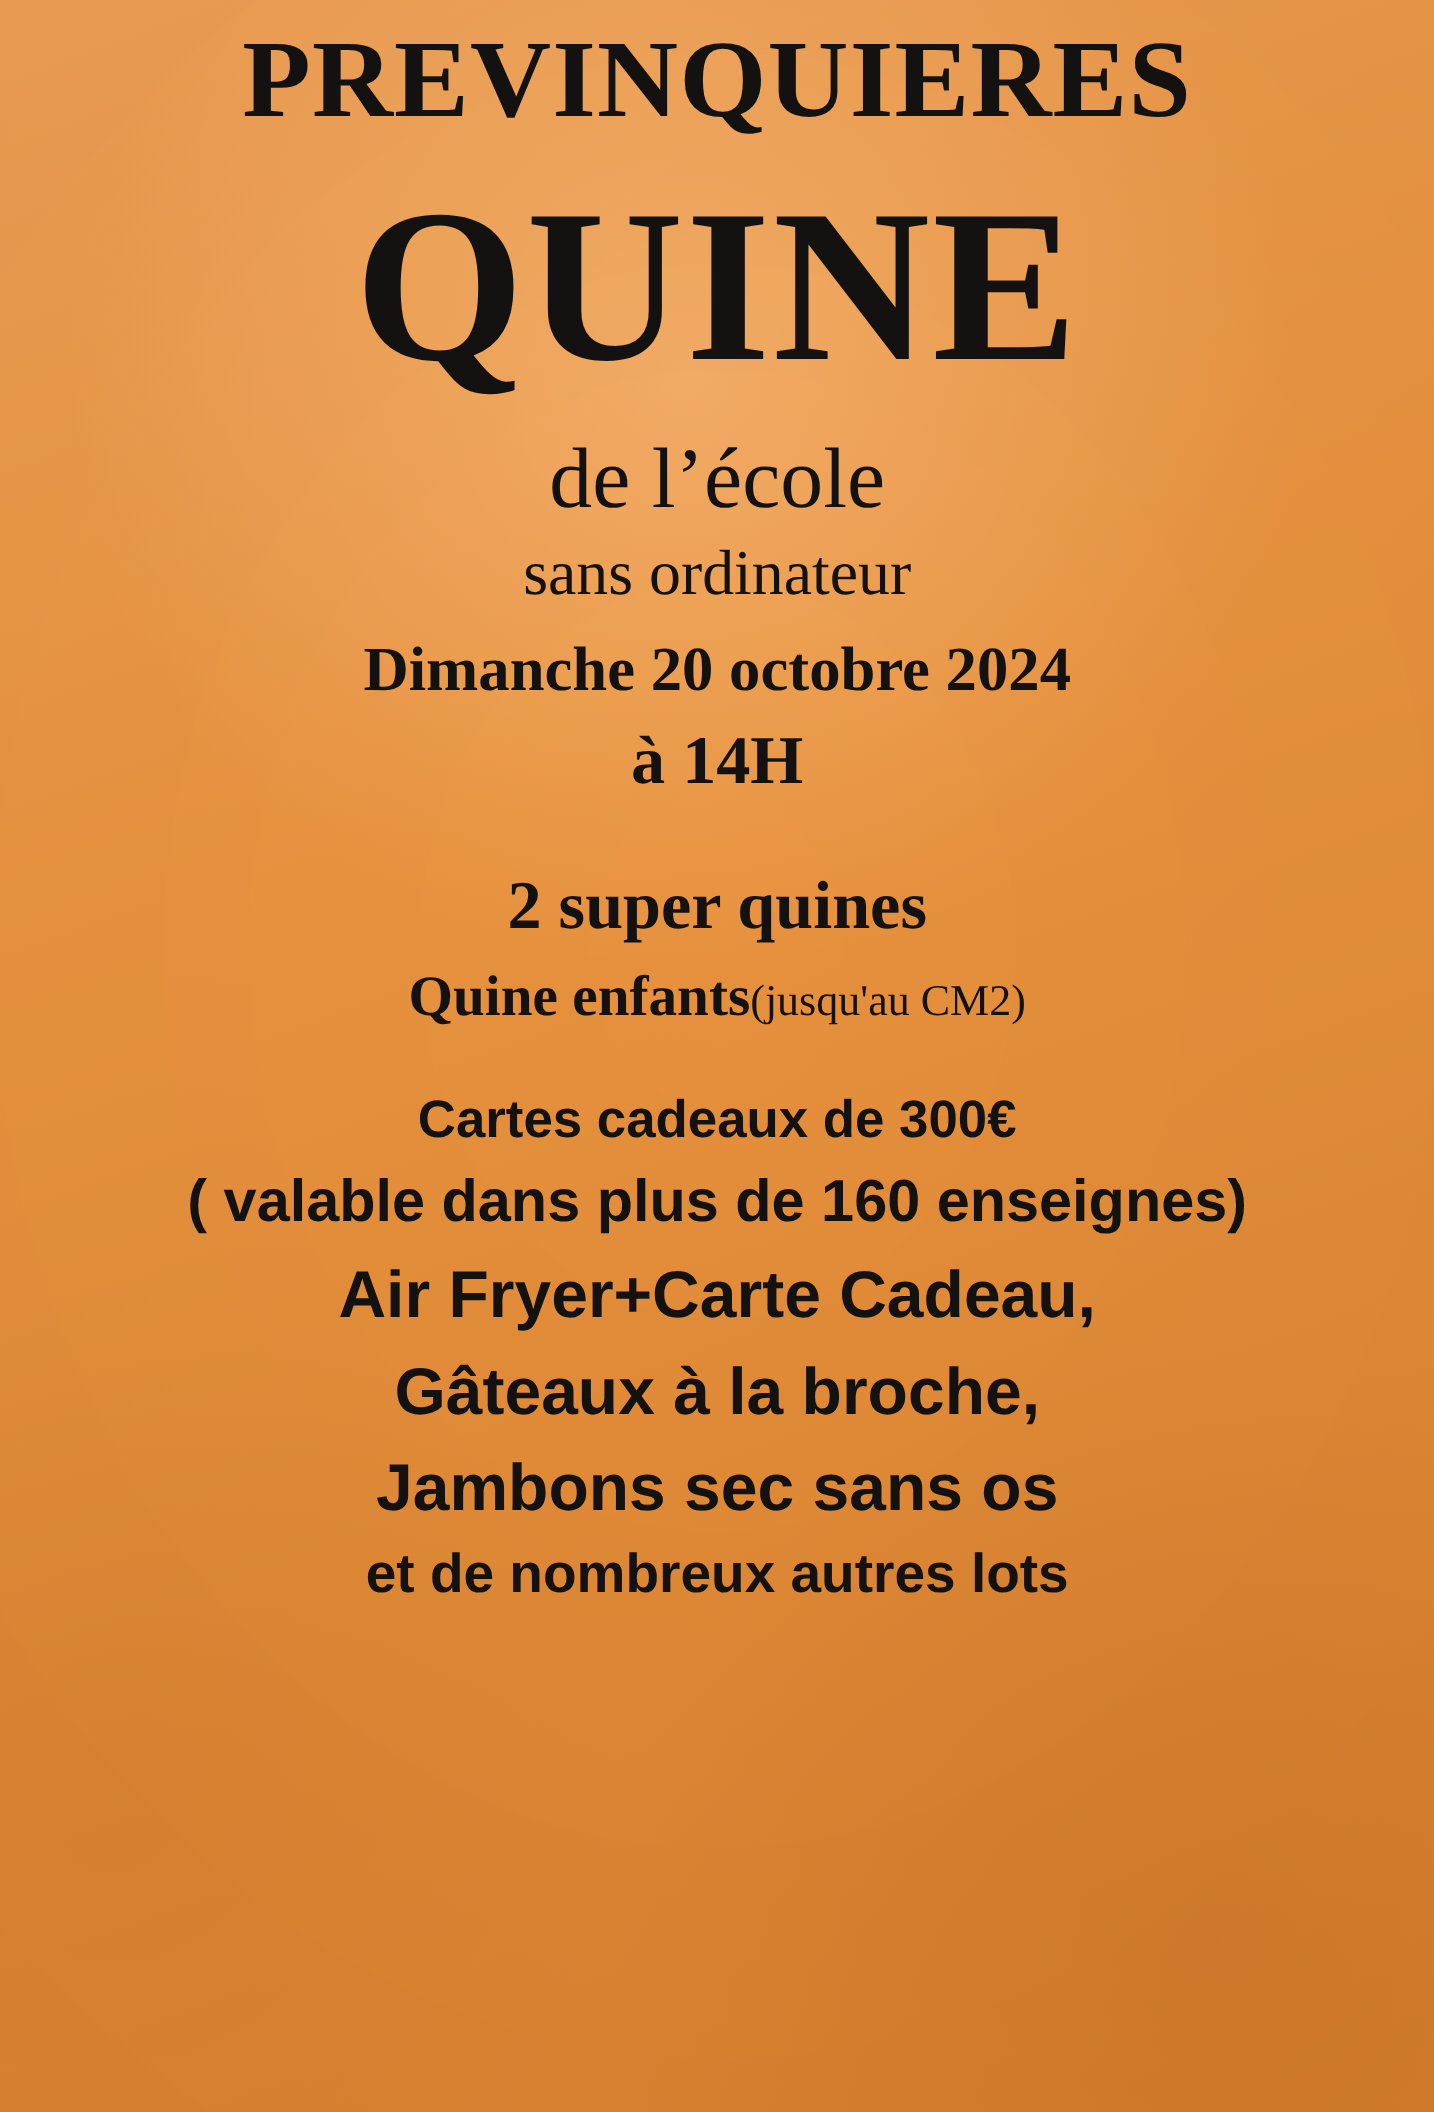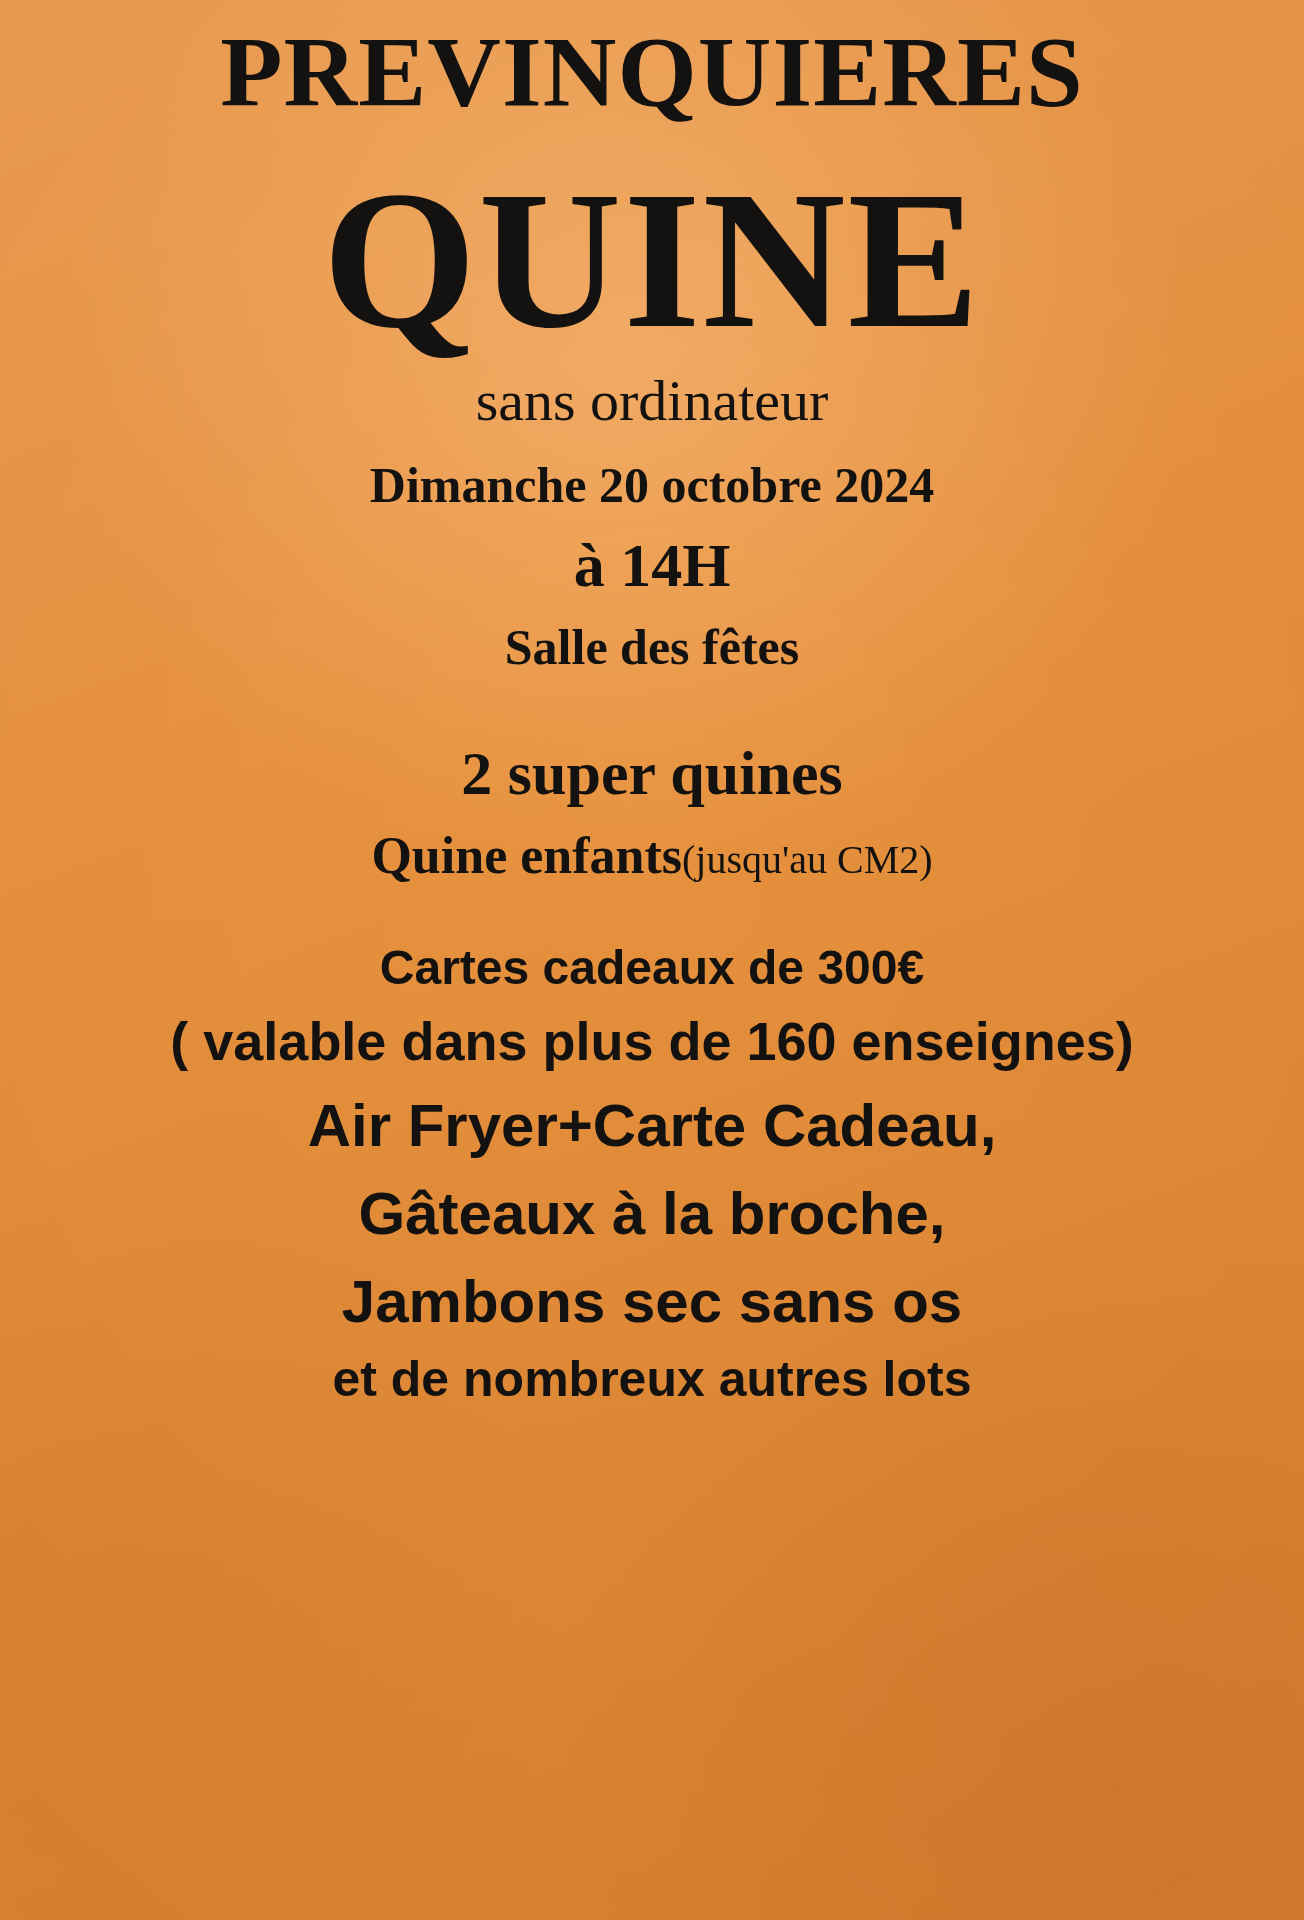--- a/index.html
+++ b/index.html
@@ -74,21 +74,21 @@
     font-family: "Liberation Serif", serif;
     font-weight: normal;
     font-size: 58px;
     margin-top: 18px;
   }
 
   
   .date {
     font-family: "Liberation Serif", serif;
     font-weight: bold;
-    font-size: 50px;
+    font-size: 57px;
     margin-top: 30px;
   }
   .time {
     font-family: "Liberation Serif", serif;
     font-weight: bold;
     font-size: 62px;
     margin-top: 24px;
   }
   .venue {
     font-family: "Liberation Serif", serif;
@@ -146,28 +146,28 @@
 </style>
 </head>
 <body>
 
 <div class="poster">
 
   <div class="line town">PREVINQUIERES</div>
 
   <div class="line quine">QUINE</div>
 
+  <div class="line school">de l’école</div>
 
   <div class="line nocomputer">sans ordinateur</div>
 
   <div class="line date">Dimanche 20 octobre 2024</div>
 
   <div class="line time">à 14H</div>
 
-  <div class="line venue">Salle des fêtes</div>
 
   <div class="line games">2 super quines</div>
 
   <div class="line kids">
     <span>Quine enfants</span><span class="kids-sub">(jusqu'au CM2)</span>
   </div>
 
   <div class="line prize-main">Cartes cadeaux  de 300€</div>
 
   <div class="line prize-note">( valable dans plus de 160 enseignes)</div>

